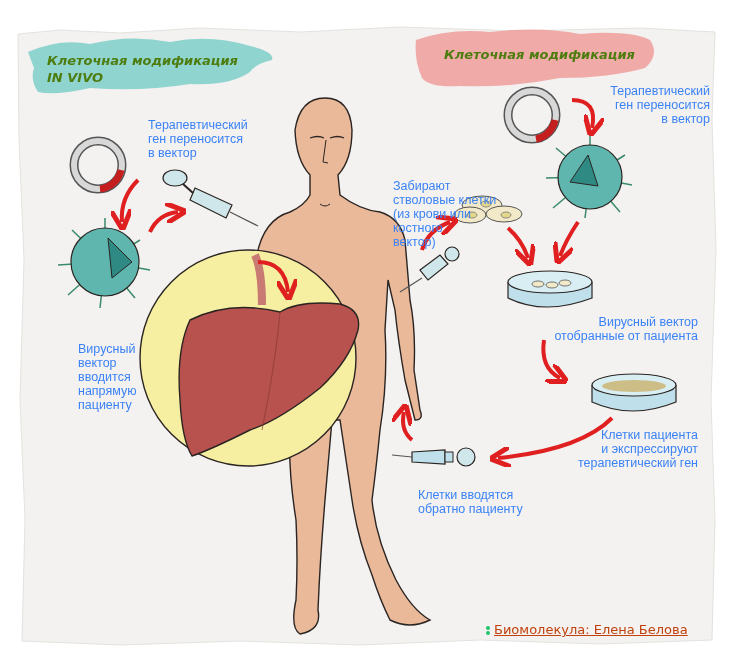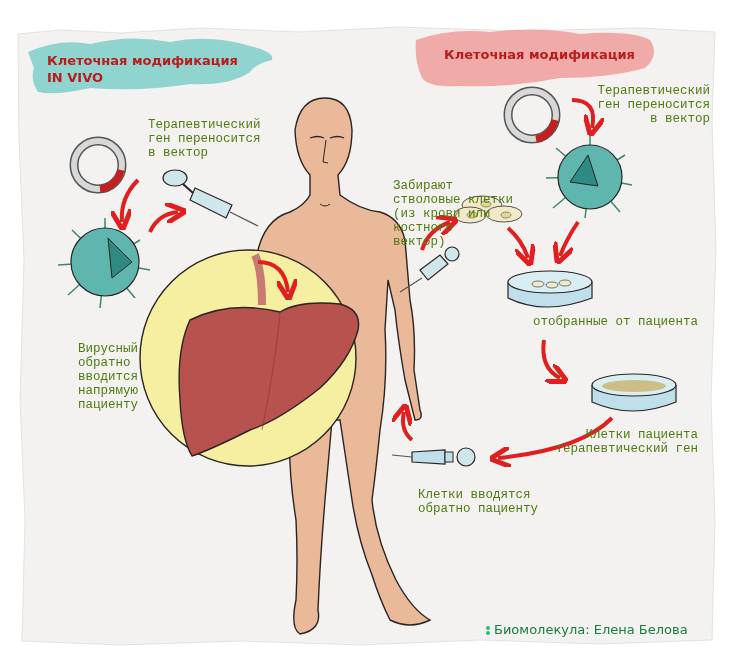--- a/index.html
+++ b/index.html
@@ -1,20 +1,20 @@
 <!DOCTYPE html>
 <html><head>
 <meta charset="utf-8">
 <style>
   html, body { margin:0; padding:0; }
   body { width:732px; height:666px; background:#ffffff; position:relative; overflow:hidden; font-family:"DejaVu Sans", sans-serif; }
-  .label { position:absolute; color:#4d7c0f; font-size:12.5px; line-height:14px; font-family:Liberation Mono, monospace; }
+  .label { position:absolute; color:#3b82f6; font-size:12.5px; line-height:14px; font-family:Liberation Sans, sans-serif; }
   .label.right { text-align:right; }
-  .title { position:absolute; color:#b91c1c; font-weight:bold; font-size:13px; line-height:17px; font-family:"DejaVu Sans", sans-serif; }
-  .credit { position:absolute; font-size:13px; color:#15803d; font-family:"DejaVu Sans", sans-serif; }
+  .title { position:absolute; color:#4d7c0f; font-weight:bold; font-size:13px; line-height:17px; font-family:"DejaVu Sans", sans-serif;font-style:italic; }
+  .credit { position:absolute; font-size:13px; color:#c2410c; font-family:"DejaVu Sans", sans-serif;text-decoration:underline; }
   .credit .dots { display:inline-block; width:4px; margin-right:4px; vertical-align:middle; }
   .credit .dots i { display:block; width:4px; height:4px; border-radius:50%; background:#22c56a; margin:1px 0; }
   svg { position:absolute; left:0; top:0; }
 </style>
 </head>
 <body>
 
 <svg width="732" height="666">
   <path d="M18 34 L60 30 L120 33 L200 28 L300 32 L400 27 L520 31 L640 28 L715 32 L712 120 L716 250 L711 400 L715 520 L712 640 L600 644 L480 640 L360 645 L240 641 L120 645 L22 641 L25 520 L20 400 L24 260 L19 140 Z" fill="#f3f2f0" stroke="#e4e2de" stroke-width="1"></path>
 </svg>
@@ -153,46 +153,48 @@
 </svg>
 
 <div class="label" style="left:148px; top:118px;">
   <div>Терапевтический</div>
   <div>ген переносится</div>
   <div>в вектор</div>
 </div>
 
 <div class="label" style="left:78px; top:342px;">
   <div>Вирусный</div>
-  <div>обратно</div>
+  <div>вектор</div>
   <div>вводится</div>
   <div>напрямую</div>
   <div>пациенту</div>
 </div>
 
 <div class="label right" style="left:590px; top:84px; width:120px;">
   <div>Терапевтический</div>
   <div>ген переносится</div>
   <div>в вектор</div>
 </div>
 
 <div class="label" style="left:393px; top:131px;margin-top:48px;">
   <div>Забирают</div>
   <div>стволовые клетки</div>
   <div>(из крови или</div>
   <div>костного</div>
   <div>вектор)</div>
 </div>
 
 <div class="label right" style="left:530px; top:315px; width:168px;">
+  <div>Вирусный вектор</div>
   <div>отобранные от пациента</div>
 </div>
 
 <div class="label right" style="left:540px; top:428px; width:158px;">
   <div>Клетки пациента</div>
+  <div>и экспрессируют</div>
   <div>терапевтический ген</div>
 </div>
 
 <div class="label" style="left:418px; top:488px;">
   <div>Клетки вводятся</div>
   <div>обратно пациенту</div>
 </div>
 
 <div class="credit" style="left:486px; top:622px;">
   <span class="dots"><i></i><i></i></span><span>Биомолекула: Елена Белова</span>

